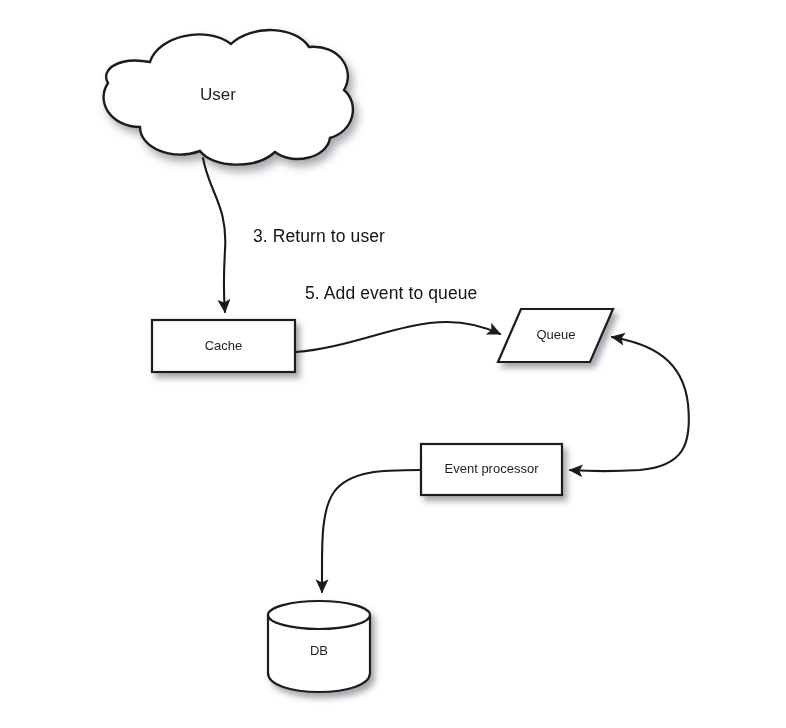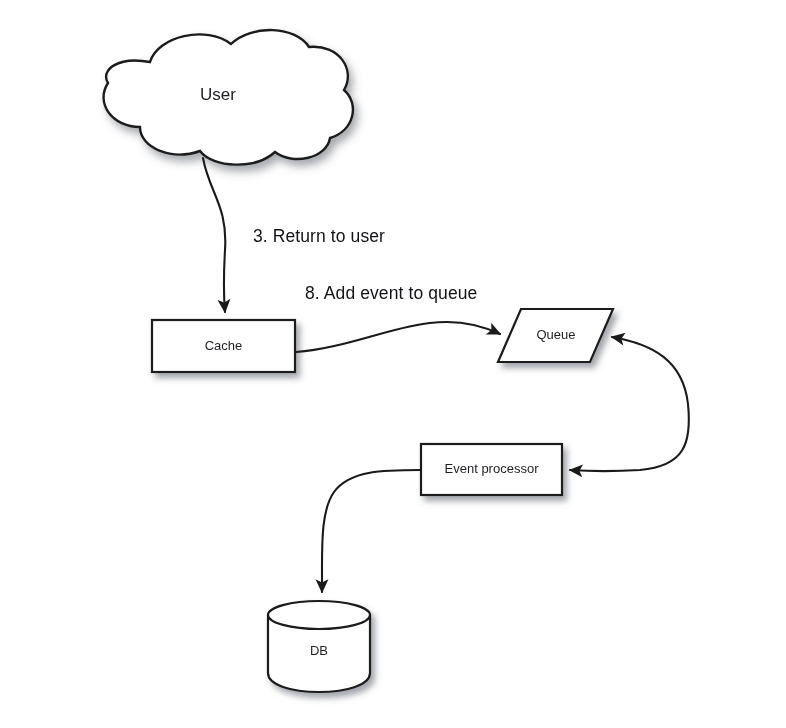--- a/index.html
+++ b/index.html
@@ -135,16 +135,16 @@
                  L 370 615 Z"></path>
         <ellipse class="shape-stroke" cx="319" cy="615" rx="51" ry="14"></ellipse>
       </g>
       <text class="node-label small" x="319" y="652">DB</text>
     </g>
   </svg>
 
 
   <div class="step-label" style="left:253px; top:226px;">3. Return to user</div>
 
-  <div class="step-label" style="left:305px; top:283px;">8. Add event to queue</div>
+  <div class="step-label" style="left:305px; top:283px;">5. Add event to queue</div>
 
 
 </div>
 
 </body></html>

